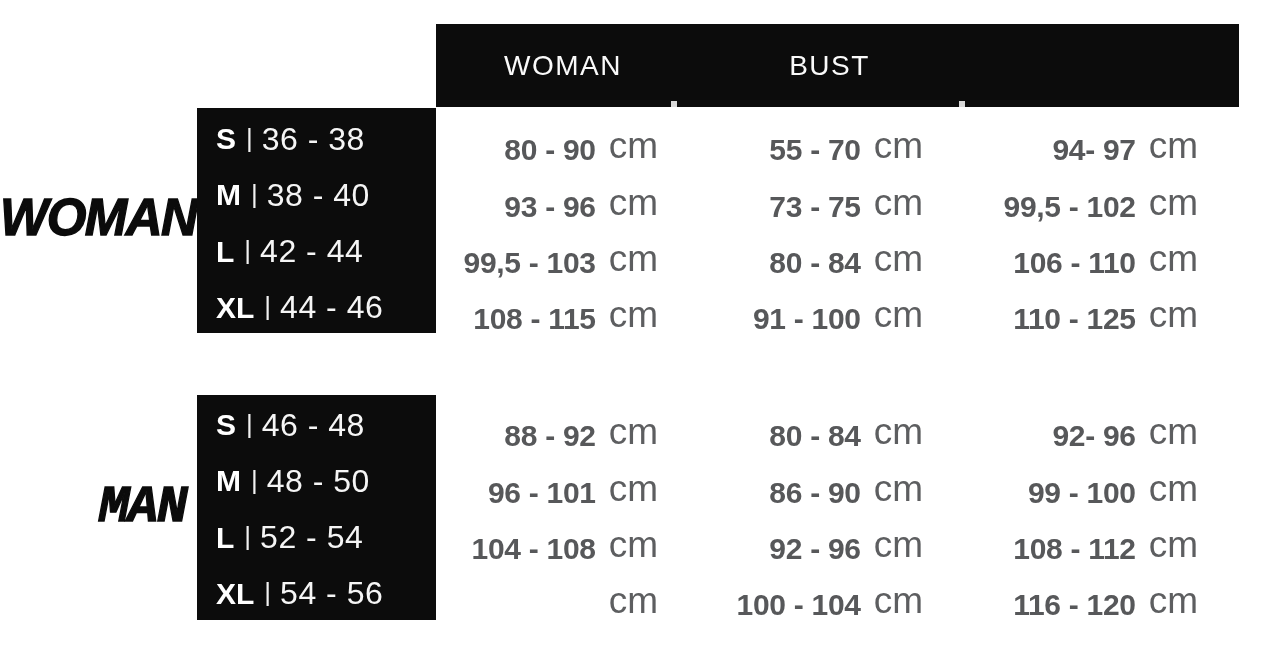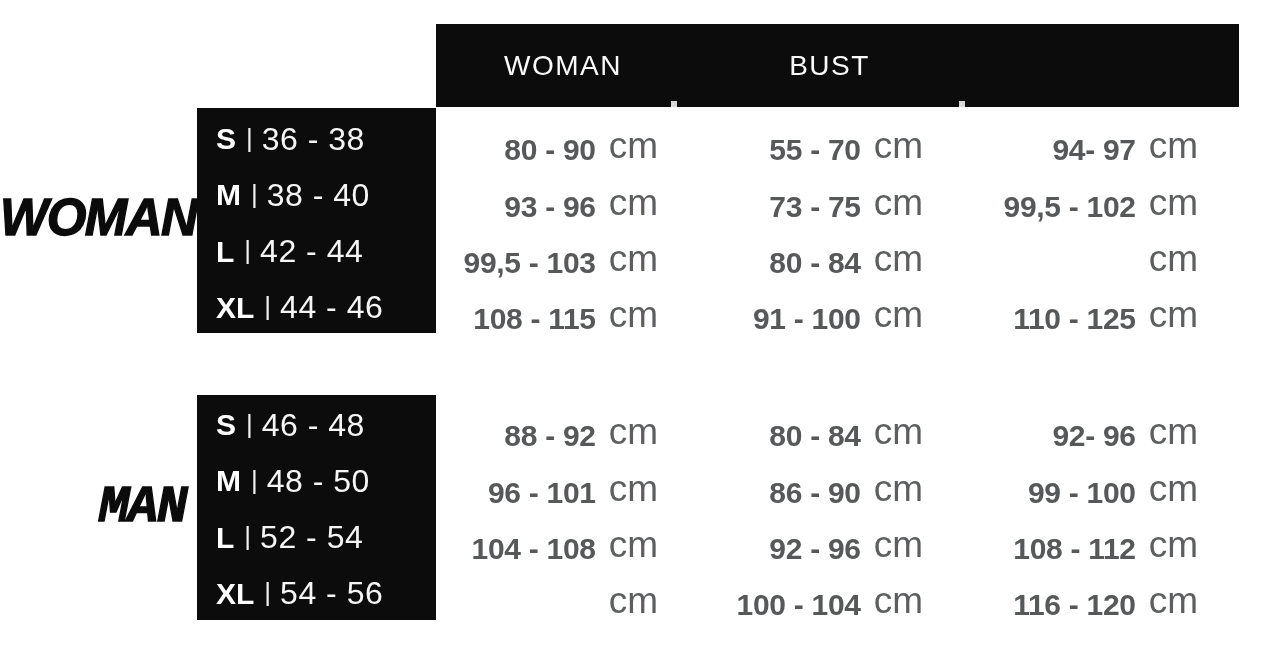--- a/index.html
+++ b/index.html
@@ -124,20 +124,21 @@
     </div>
     <div class="data-cell">
       <span class="num">99,5 - 103</span>
       <span class="unit">cm</span>
     </div>
     <div class="data-cell">
       <span class="num">80 - 84</span>
       <span class="unit">cm</span>
     </div>
     <div class="data-cell dc-waist">
+      <span class="num">106 - 110</span>
       <span class="unit">cm</span>
     </div>
     <div class="data-cell">
       <span class="num">108 - 115</span>
       <span class="unit">cm</span>
     </div>
     <div class="data-cell">
       <span class="num">91 - 100</span>
       <span class="unit">cm</span>
     </div>

